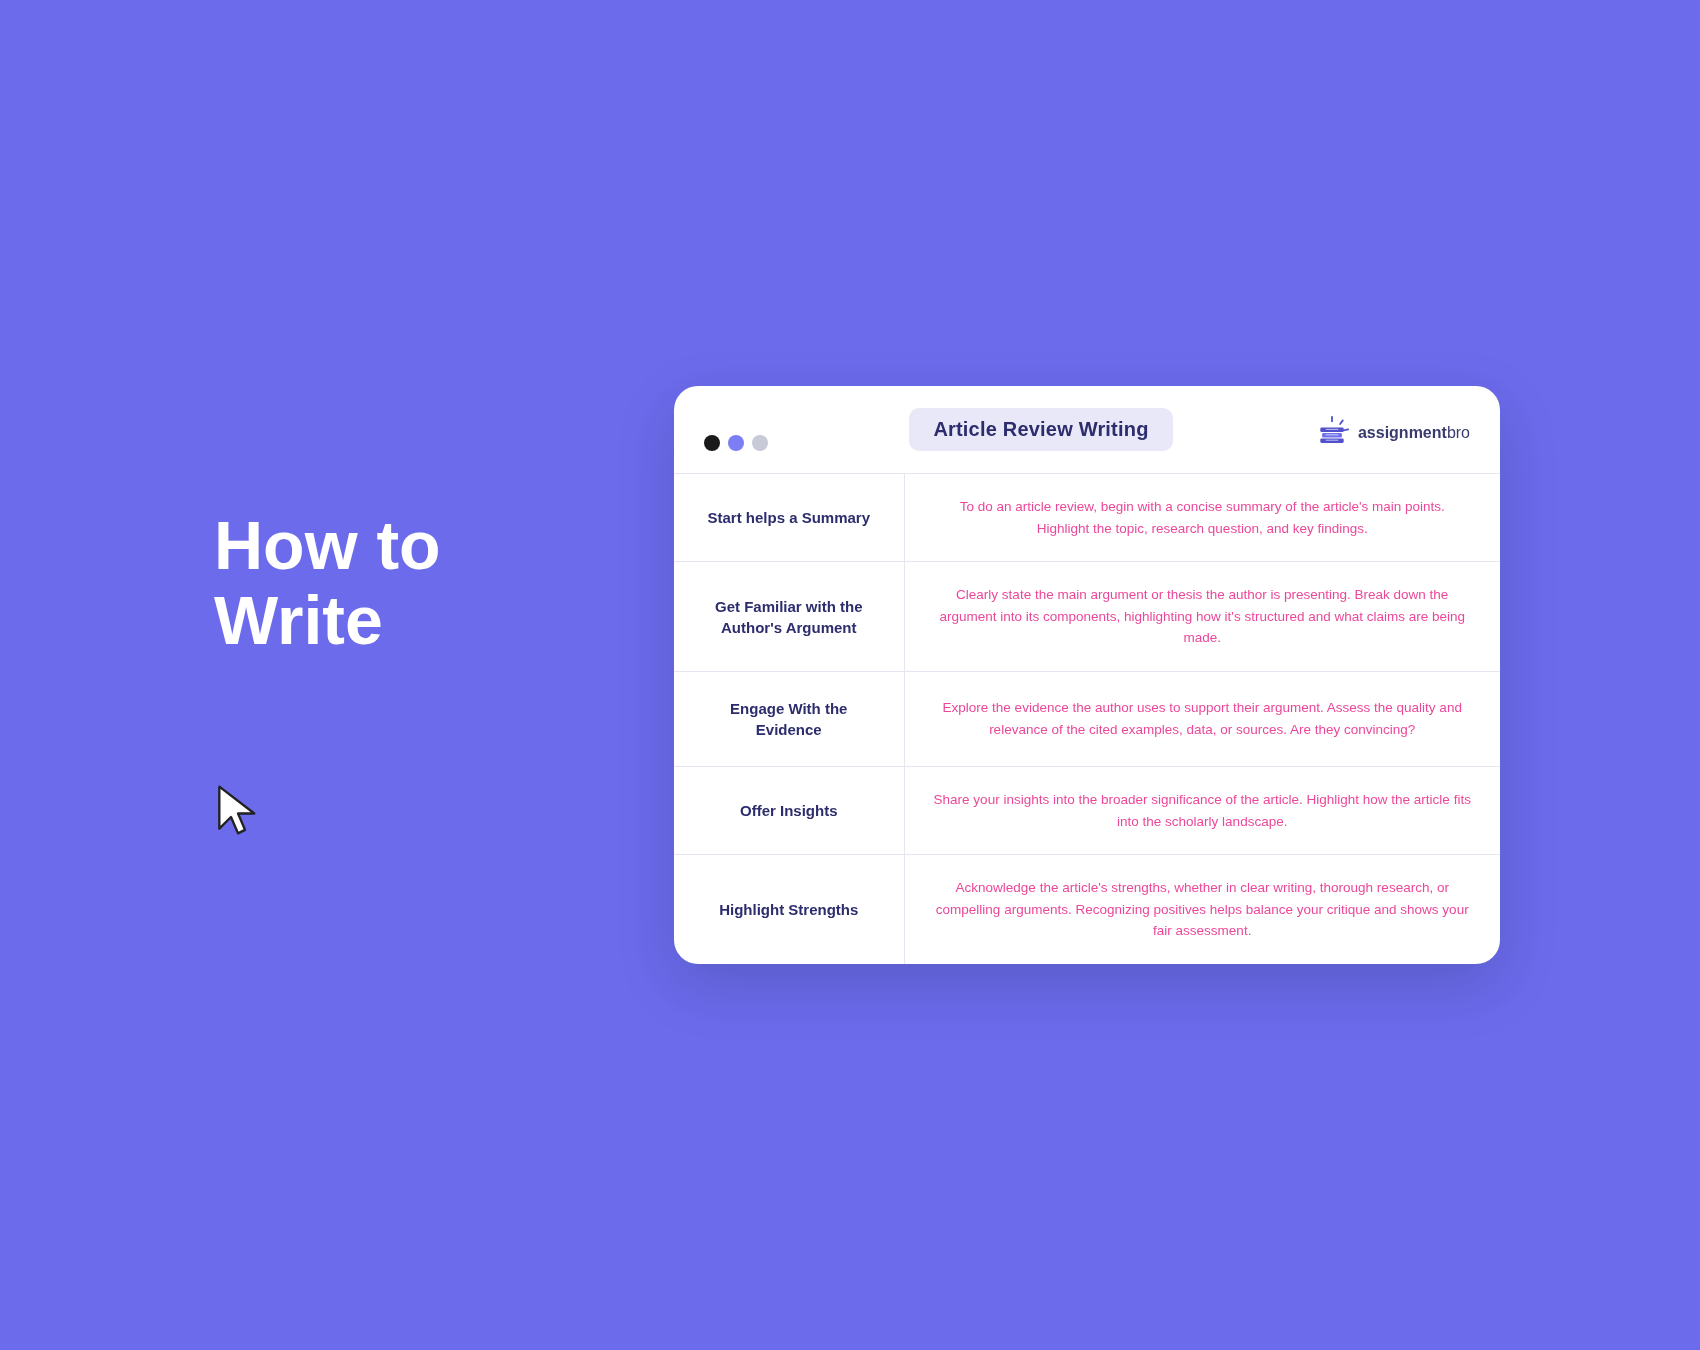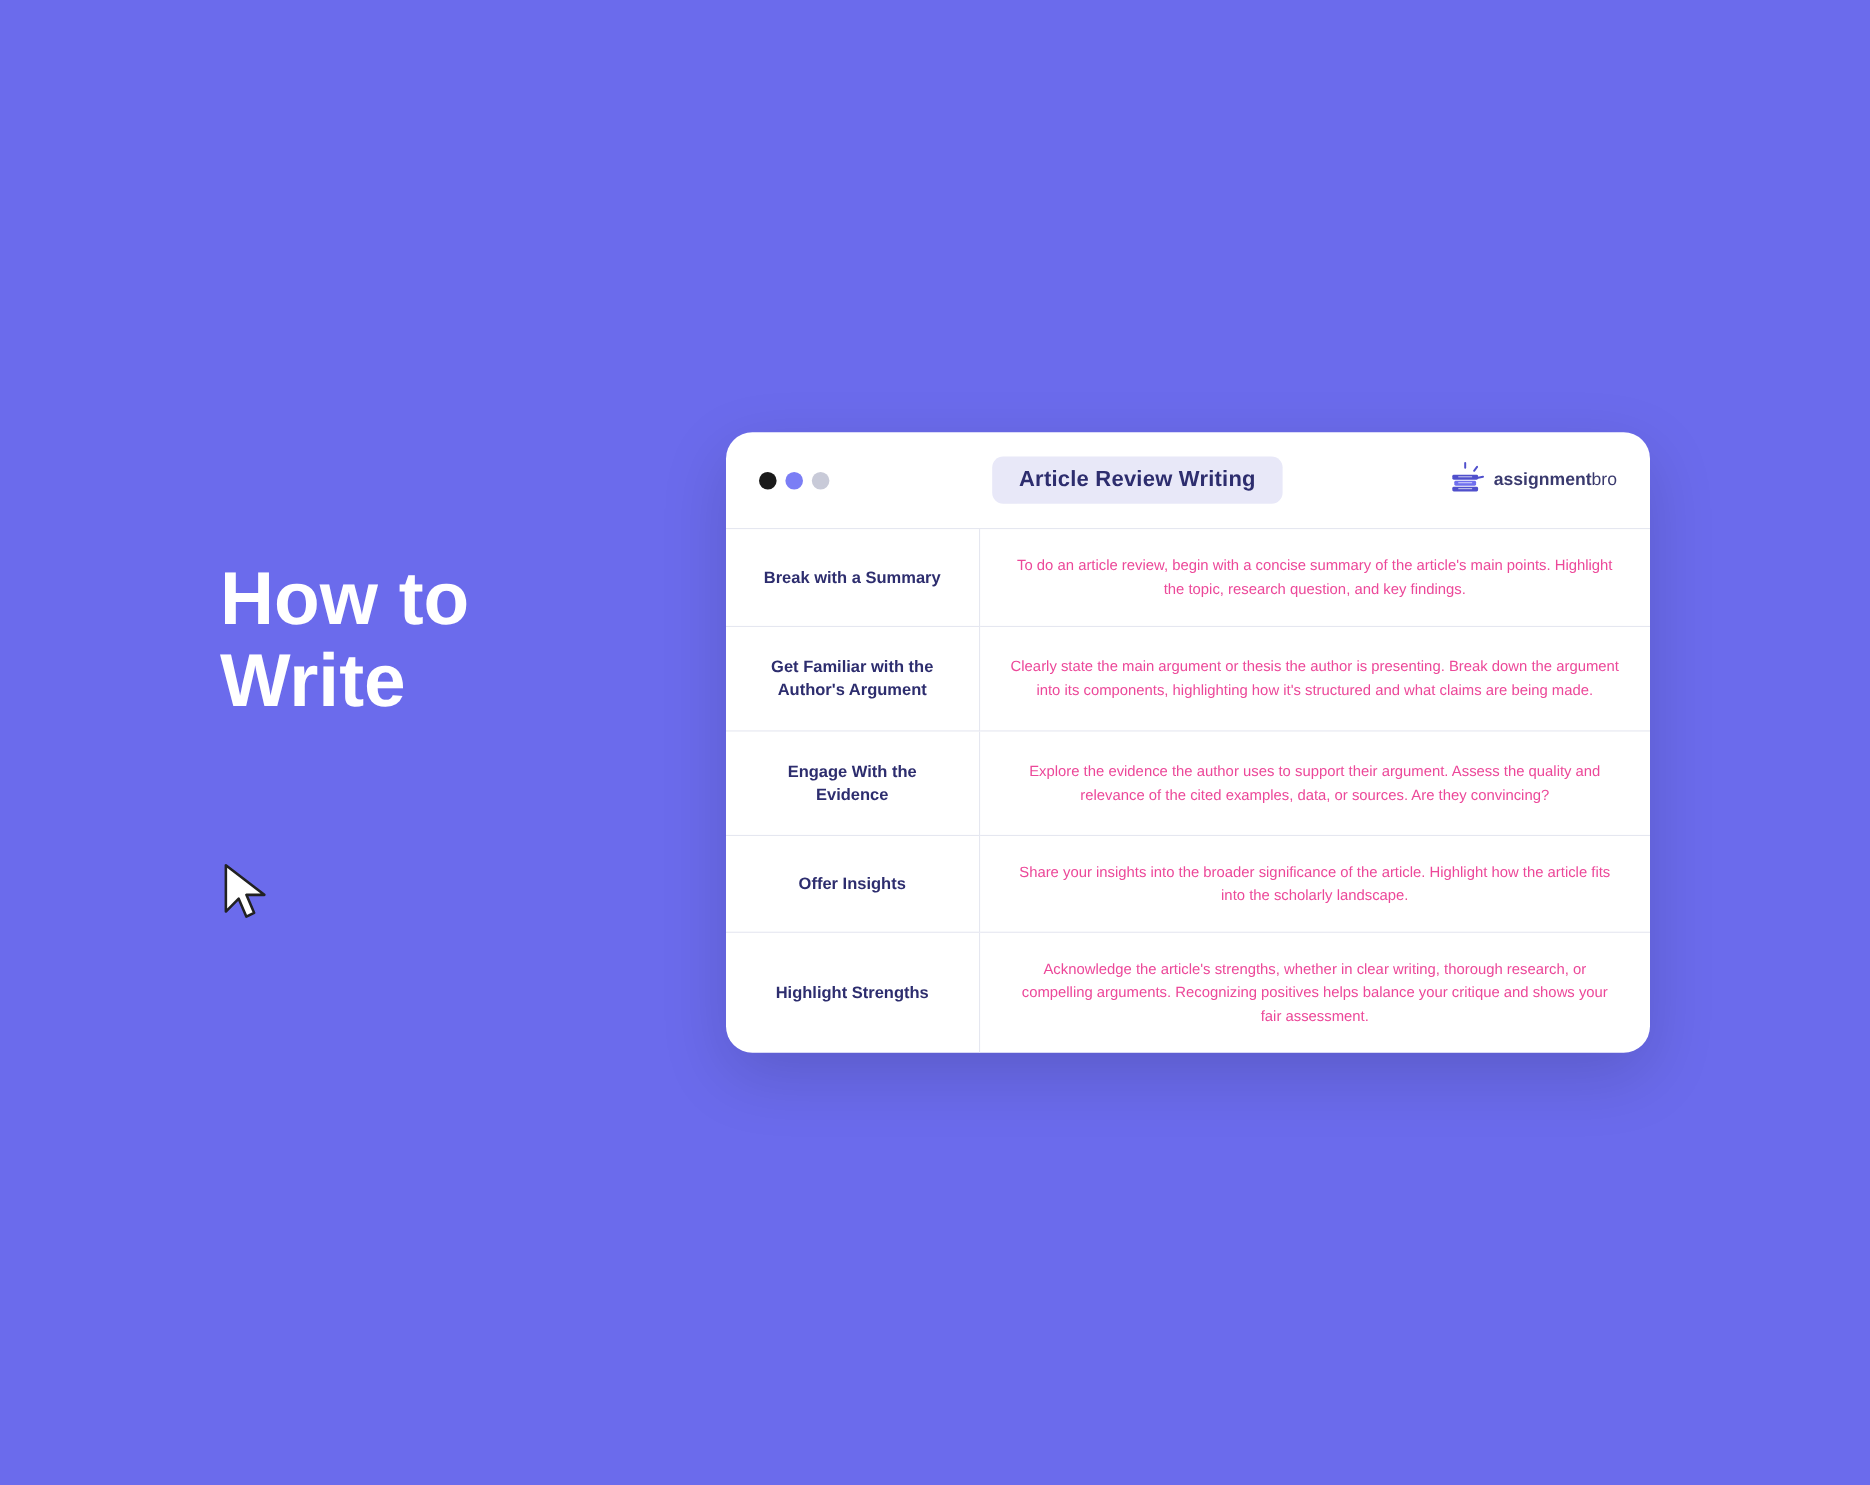--- a/index.html
+++ b/index.html
@@ -20,20 +20,21 @@
       display: flex;
       width: 1300px;
       align-items: center;
       gap: 80px;
     }
 
     
     .left-section {
       flex: 0 0 380px;
       color: white;
+      margin-left: 14px;
     }
 
     .main-title {
       font-size: 68px;
       font-weight: 800;
       line-height: 1.1;
       color: white;
     }
 
     .cursor-icon {
@@ -51,21 +52,21 @@
       background: white;
       border-radius: 24px;
       padding: 0;
       overflow: hidden;
       box-shadow: 0 20px 60px rgba(0,0,0,0.15);
     }
 
     
     .card-header {
       display: flex;
-      align-items: center;
+      align-items: flex-end;
       justify-content: space-between;
       padding: 22px 30px;
       border-bottom: 1.5px solid #e5e7f0;
     }
 
     .window-dots {
       display: flex;
       gap: 8px;
       align-items: center;
     }
@@ -193,21 +194,21 @@
         </svg>
         <span class="brand-name">
           <span>assignment</span><span style="font-weight:400;">bro</span>
         </span>
       </div>
     </div>
 
     <table class="steps-table">
       <tbody id="steps-tbody">
       <tr>
-            <td class="step-title-cell">Break with a Summary</td>
+            <td class="step-title-cell">Start helps a Summary</td>
             <td class="step-desc-cell">To do an article review, begin with a concise summary of the article's main points. Highlight the topic, research question, and key findings.</td>
           </tr>
           <tr>
             <td class="step-title-cell">Get Familiar with the Author's Argument</td>
             <td class="step-desc-cell">Clearly state the main argument or thesis the author is presenting. Break down the argument into its components, highlighting how it's structured and what claims are being made.</td>
           </tr>
           <tr>
             <td class="step-title-cell">Engage With the Evidence</td>
             <td class="step-desc-cell">Explore the evidence the author uses to support their argument. Assess the quality and relevance of the cited examples, data, or sources. Are they convincing?</td>
           </tr>

